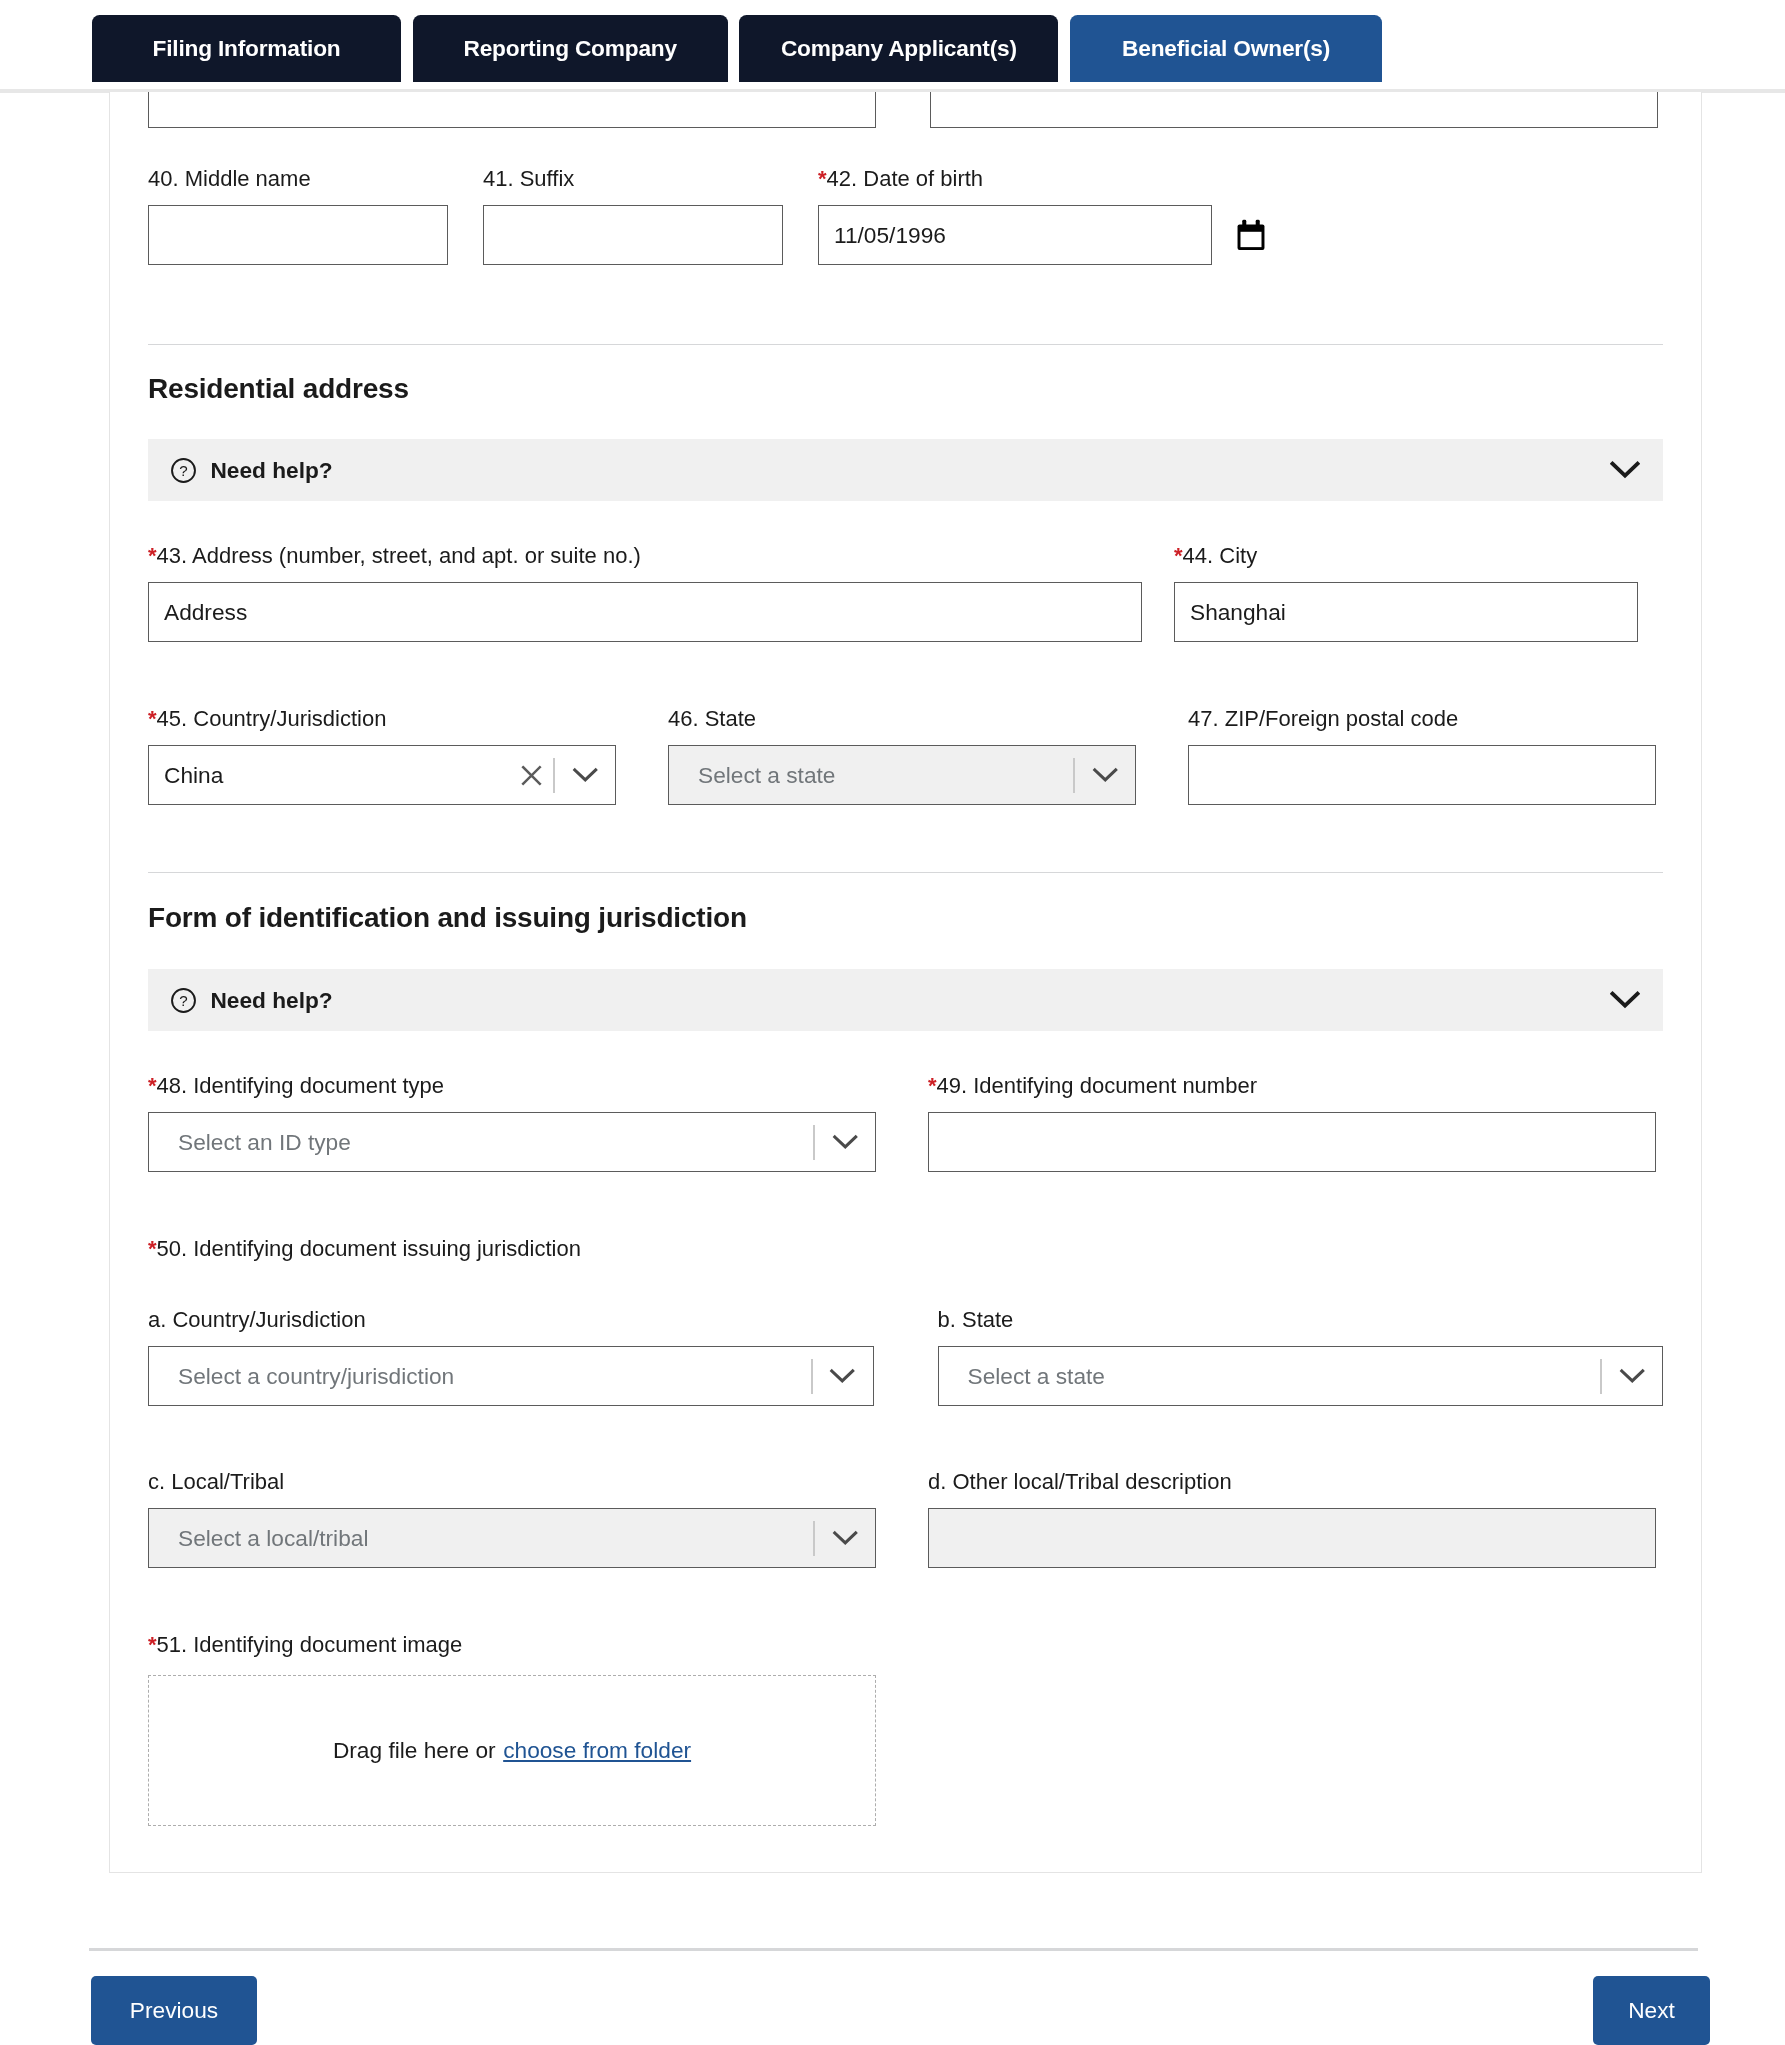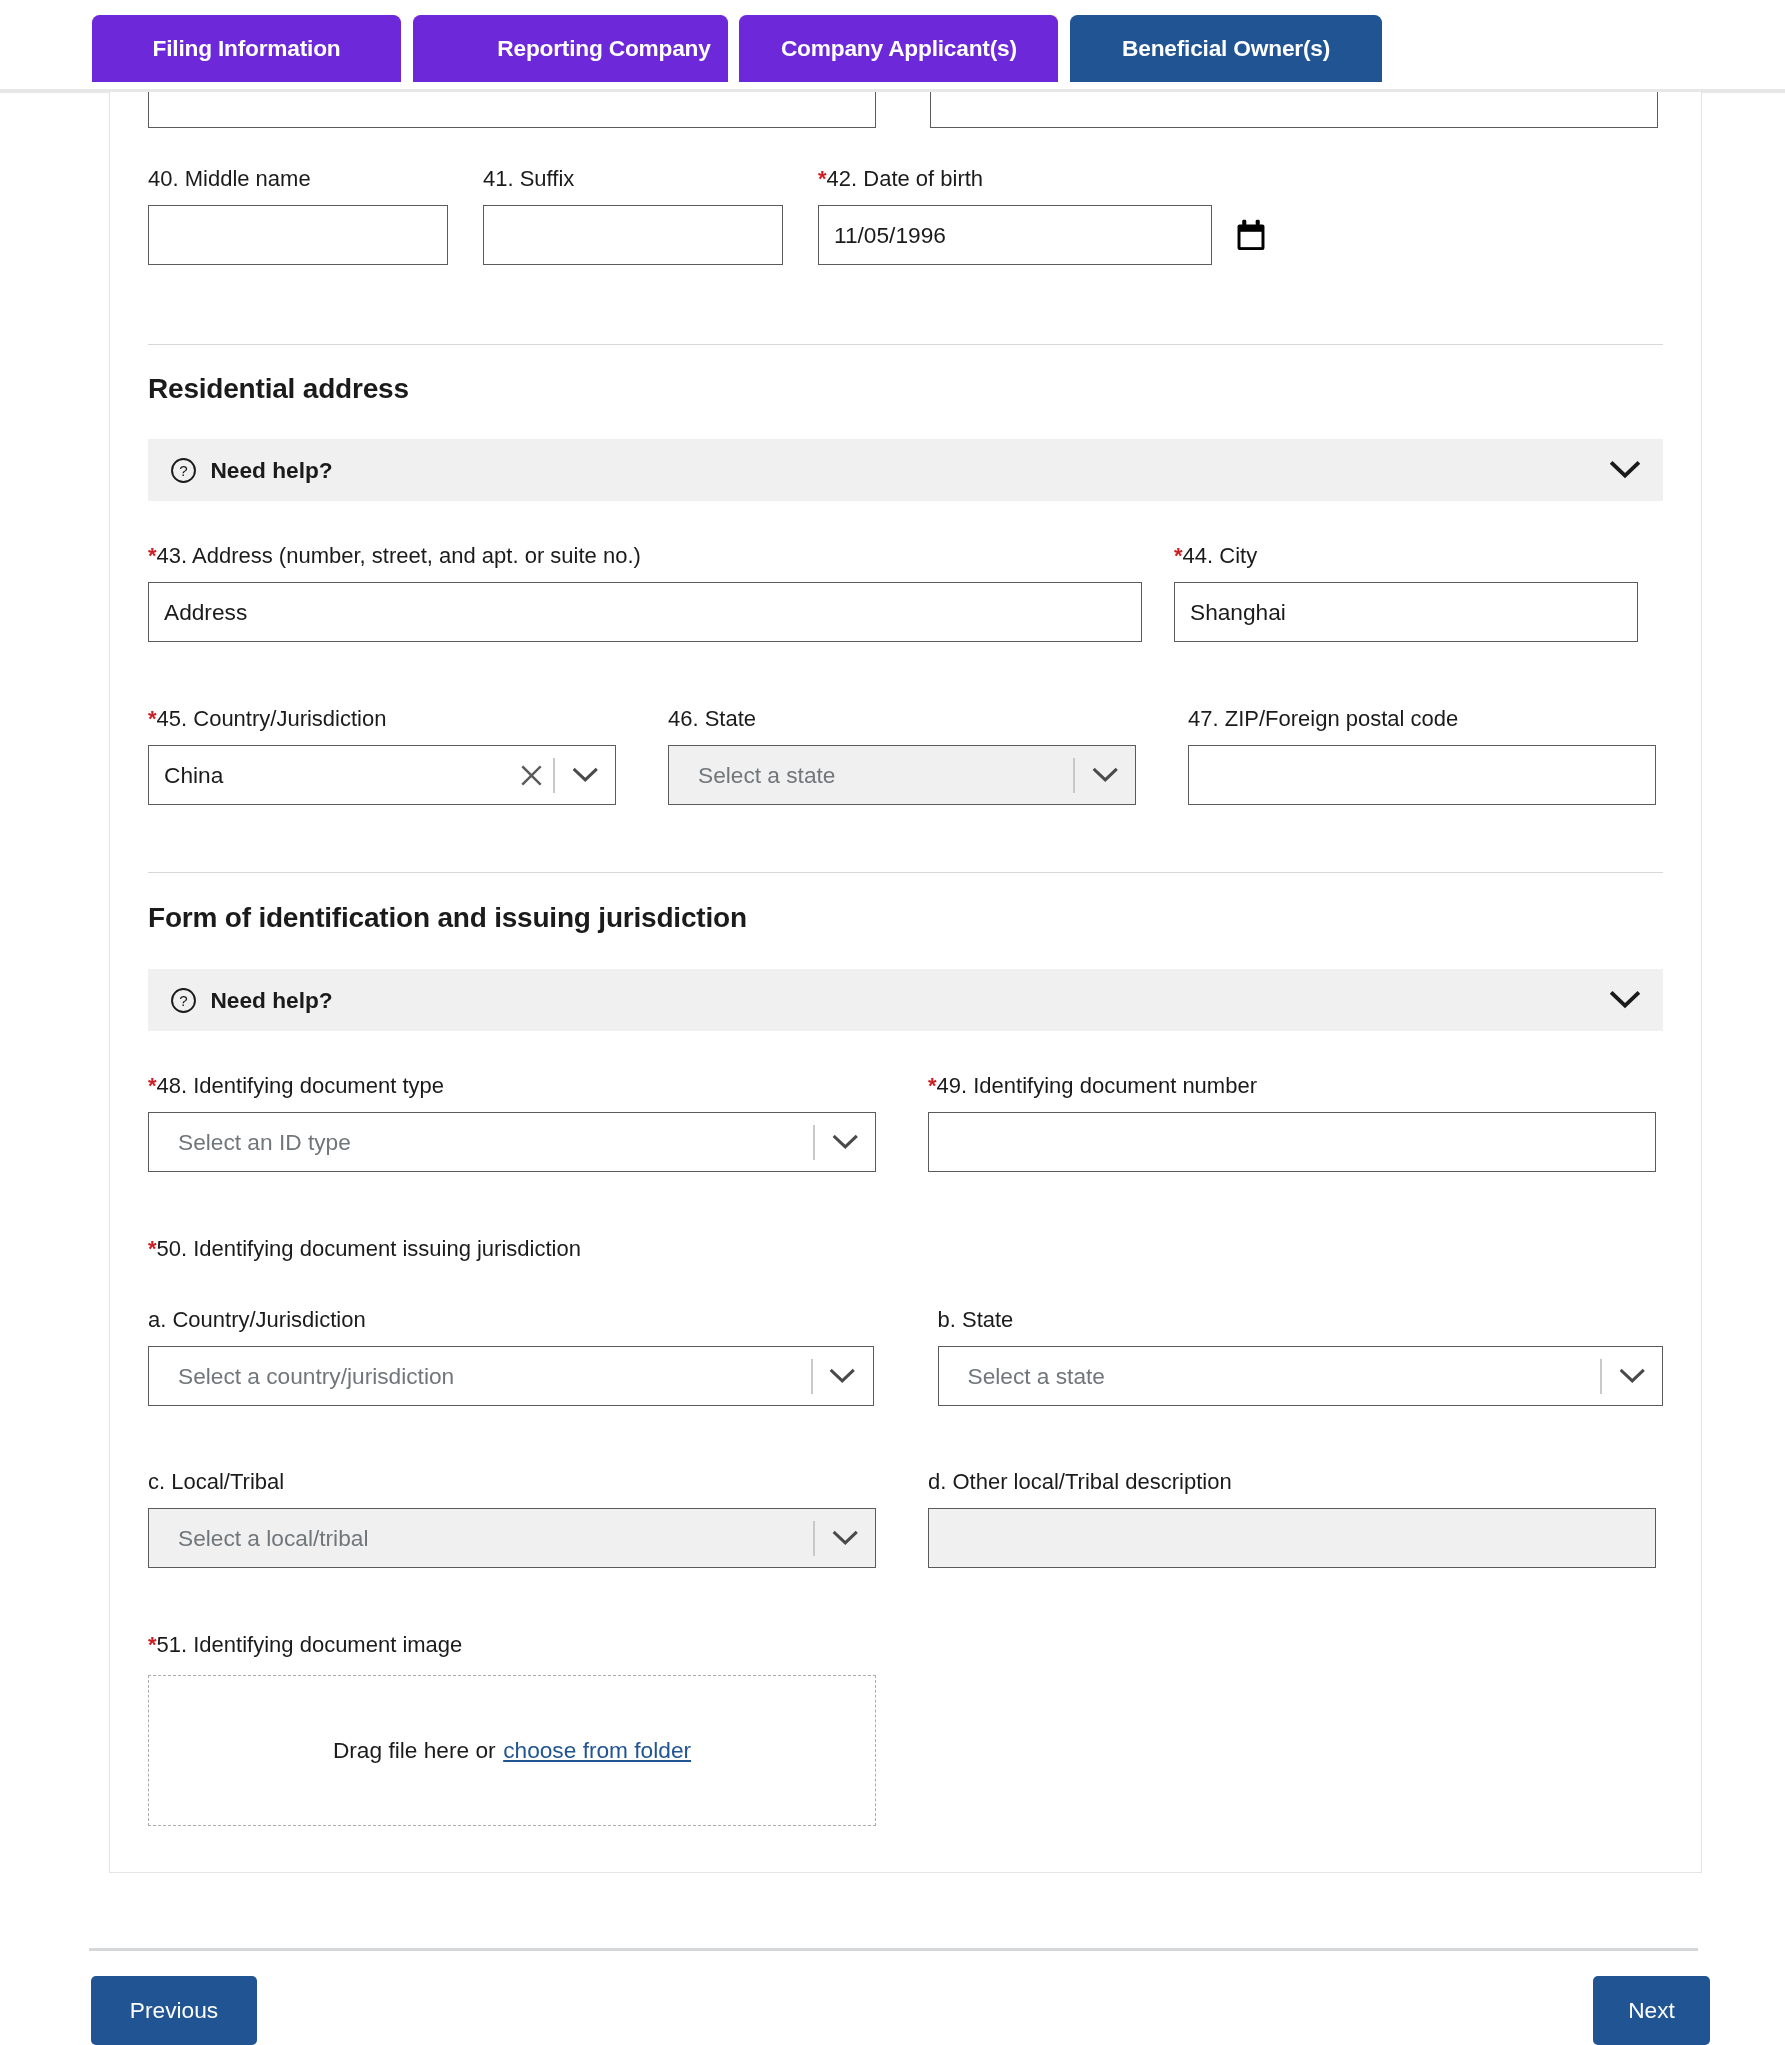--- a/index.html
+++ b/index.html
@@ -29,36 +29,36 @@
     content: "";
     position: absolute;
     left: 0; right: 0; top: 89px;
     height: 4.2px;
     background: #e7e7e7;
   }
   .tab {
     height: 67px;
     border: none;
     border-radius: 7.6px 7.6px 0 0;
-    background: #6d28d9;
+    background: #0f172a;
     color: #ffffff;
     font-size: 22.7px;
     font-weight: bold;
     font-family: "Liberation Sans", sans-serif;
     display: flex;
     align-items: center;
     justify-content: center;
     padding: 0 17px;
     margin-top: 15px;
     cursor: pointer;
     letter-spacing: -0.2px;
   }
   .tab.active { background: #205493; }
   .tab-0 { width: 309px; }
-  .tab-1 { width: 315px; justify-content: flex-end; }
+  .tab-1 { width: 315px; }
   .tab-2 { width: 319px; }
   .tab-3 { width: 312px; }
   .tab-4 { width: 319px; }
 
   
   .card {
     position: absolute;
     left: 109px;
     top: 92px;
     width: 1593px;

